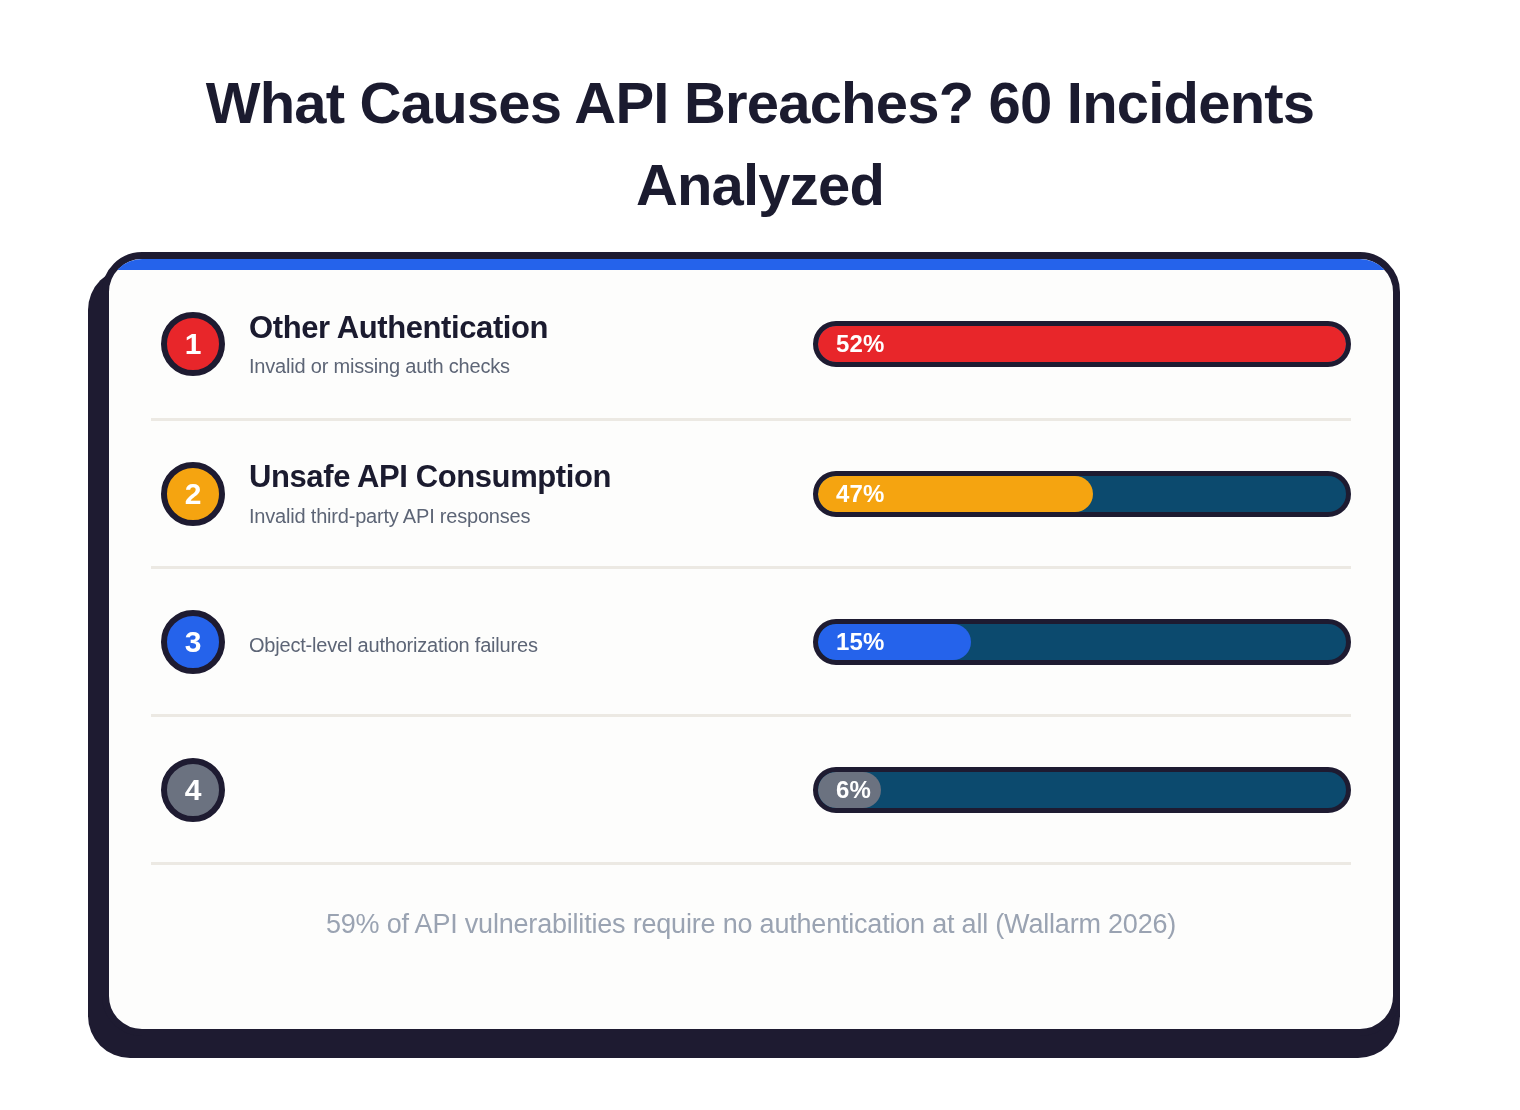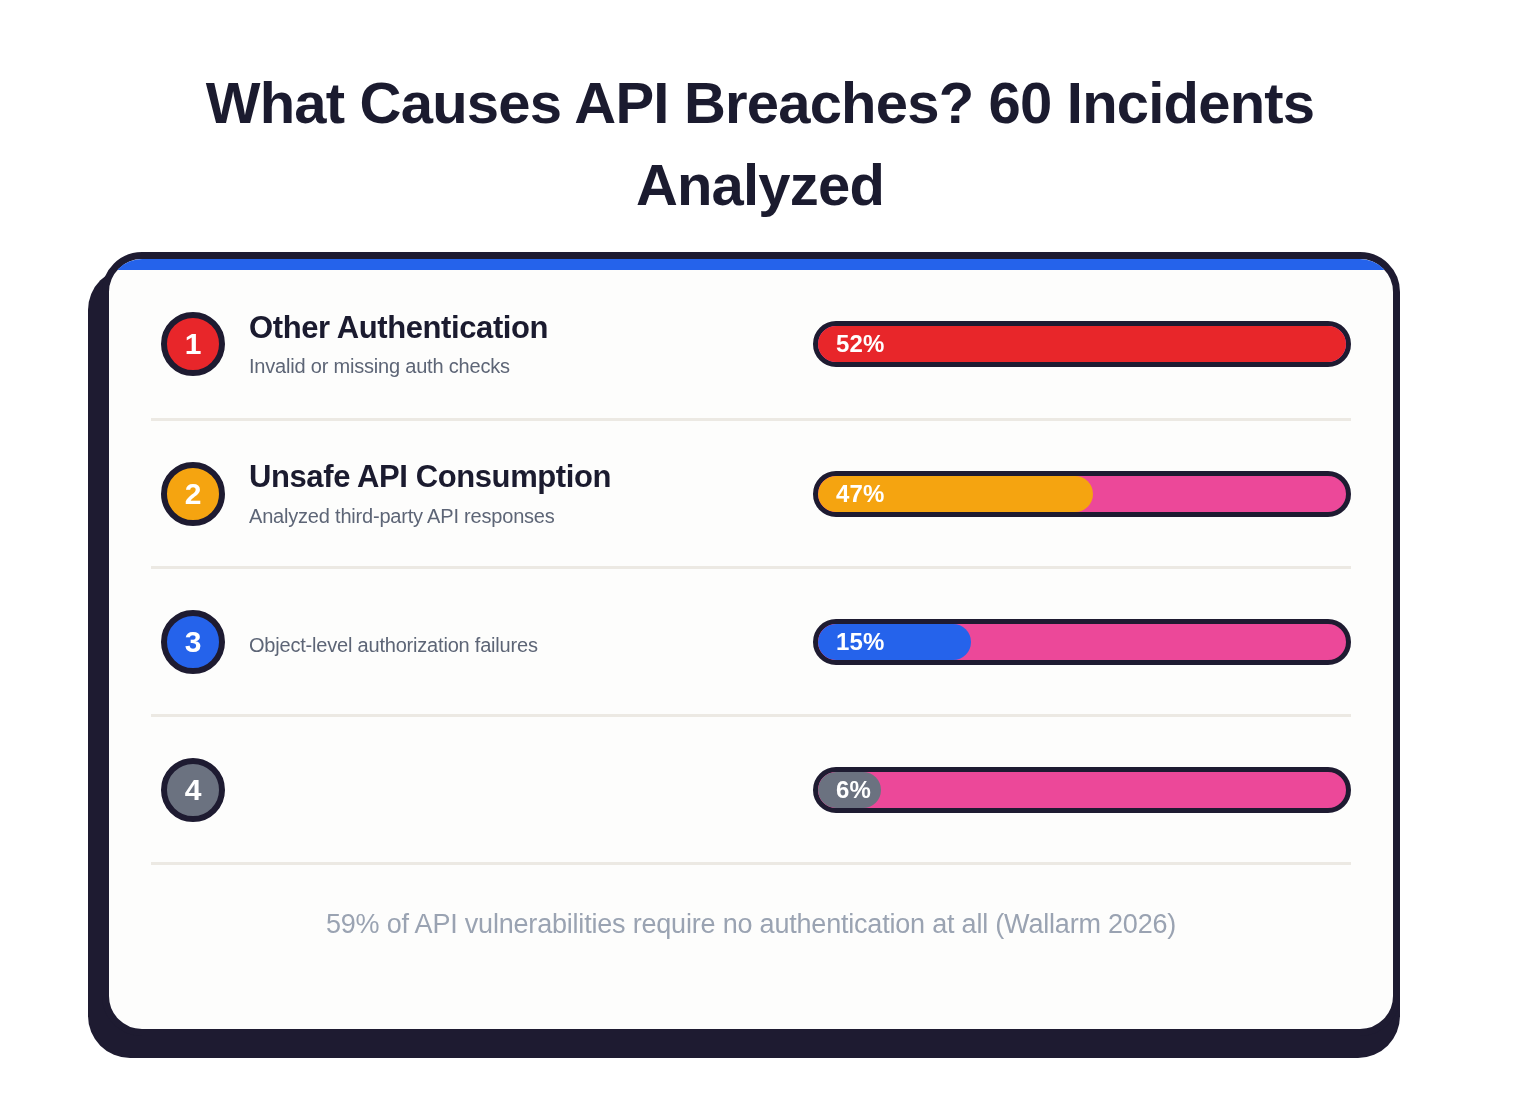--- a/index.html
+++ b/index.html
@@ -133,21 +133,21 @@
   .bar-wrap {
     flex: 1 1 auto;
     display: flex;
     align-items: center;
     justify-content: flex-end;
   }
   .bar-track {
     position: relative;
     width: 538px;
     height: 46px;
-    background: #ec4899;
+    background: #0c4a6e;
     border: 5px solid #1e1b31;
     border-radius: 999px;
     box-sizing: border-box;
     overflow: hidden;
   }
   .bar-fill {
     position: absolute;
     left: 0;
     top: 0;
     height: 100%;
@@ -206,21 +206,21 @@
           </div>
         </div>
       </div>
 
       <div class="row">
         <div class="badge" style="background: rgb(245, 164, 16);">
           <span>2</span>
         </div>
         <div class="row-text">
           <div class="row-title">Unsafe API Consumption</div>
-          <div class="row-sub">Analyzed third-party API responses</div>
+          <div class="row-sub">Invalid third-party API responses</div>
         </div>
         <div class="bar-wrap">
           <div class="bar-track">
             <div class="bar-fill" style="background: rgb(245, 164, 16); width: 52%;"></div>
             <div class="bar-label">47%</div>
           </div>
         </div>
       </div>
 
       <div class="row">

